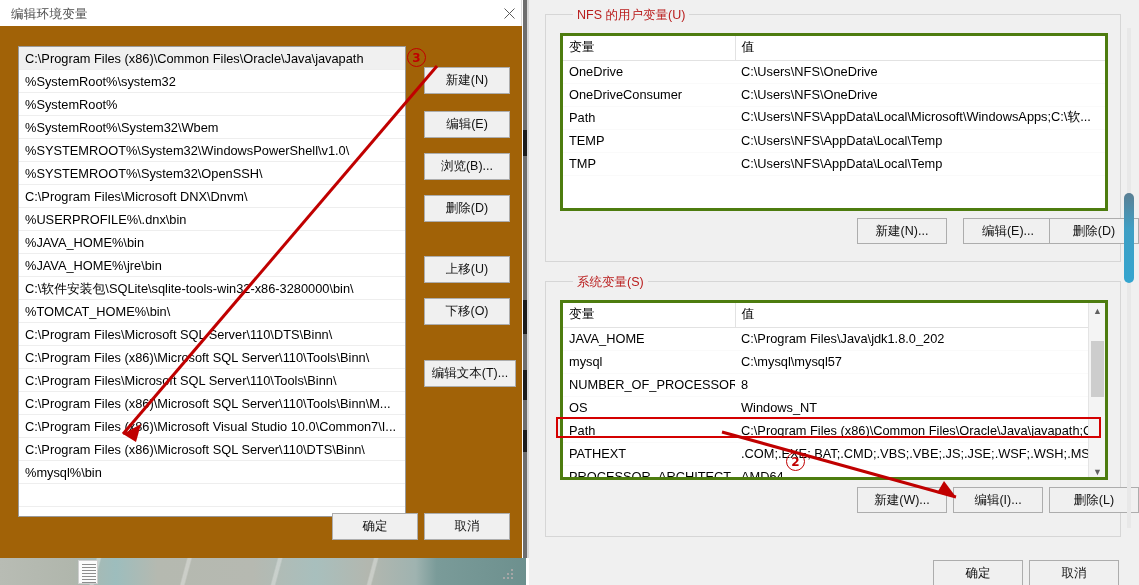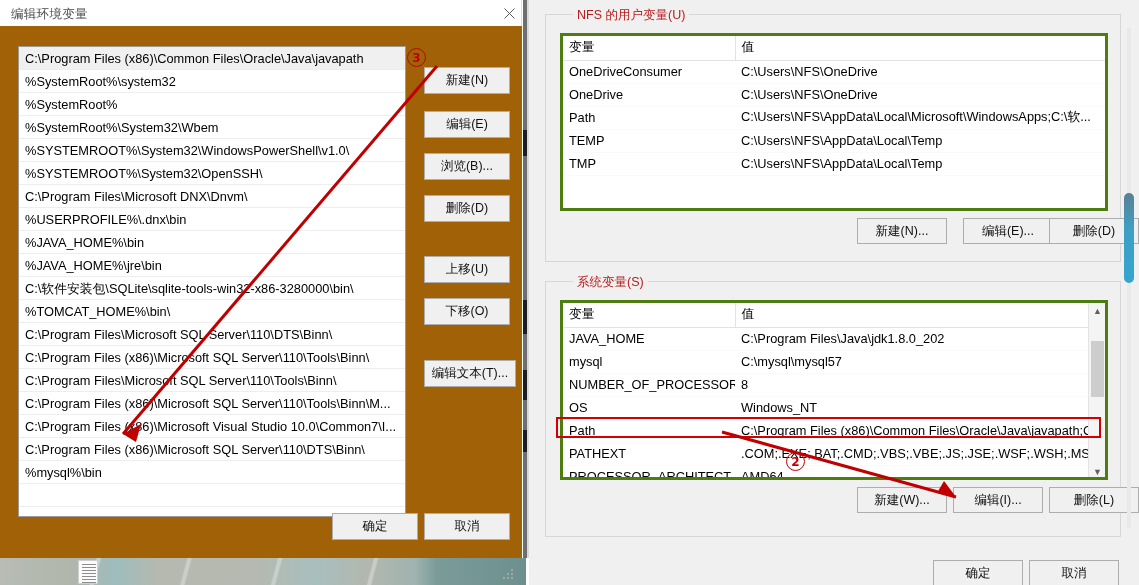--- a/index.html
+++ b/index.html
@@ -237,25 +237,25 @@
       <div class="table-wrap" style="left:14px;top:18px;width:548px;height:178px">
         <table class="tbl">
           <thead>
             <tr>
               <th style="width:172px">变量</th>
               <th>值</th>
             </tr>
           </thead>
           <tbody id="user-vars-body">
               <tr>
+                <td>OneDrive</td>
+                <td>C:\Users\NFS\OneDrive</td>
+              </tr>
+              <tr>
                 <td>OneDriveConsumer</td>
-                <td>C:\Users\NFS\OneDrive</td>
-              </tr>
-              <tr>
-                <td>OneDrive</td>
                 <td>C:\Users\NFS\OneDrive</td>
               </tr>
               <tr>
                 <td>Path</td>
                 <td>C:\Users\NFS\AppData\Local\Microsoft\WindowsApps;C:\软...</td>
               </tr>
               <tr>
                 <td>TEMP</td>
                 <td>C:\Users\NFS\AppData\Local\Temp</td>
               </tr>

